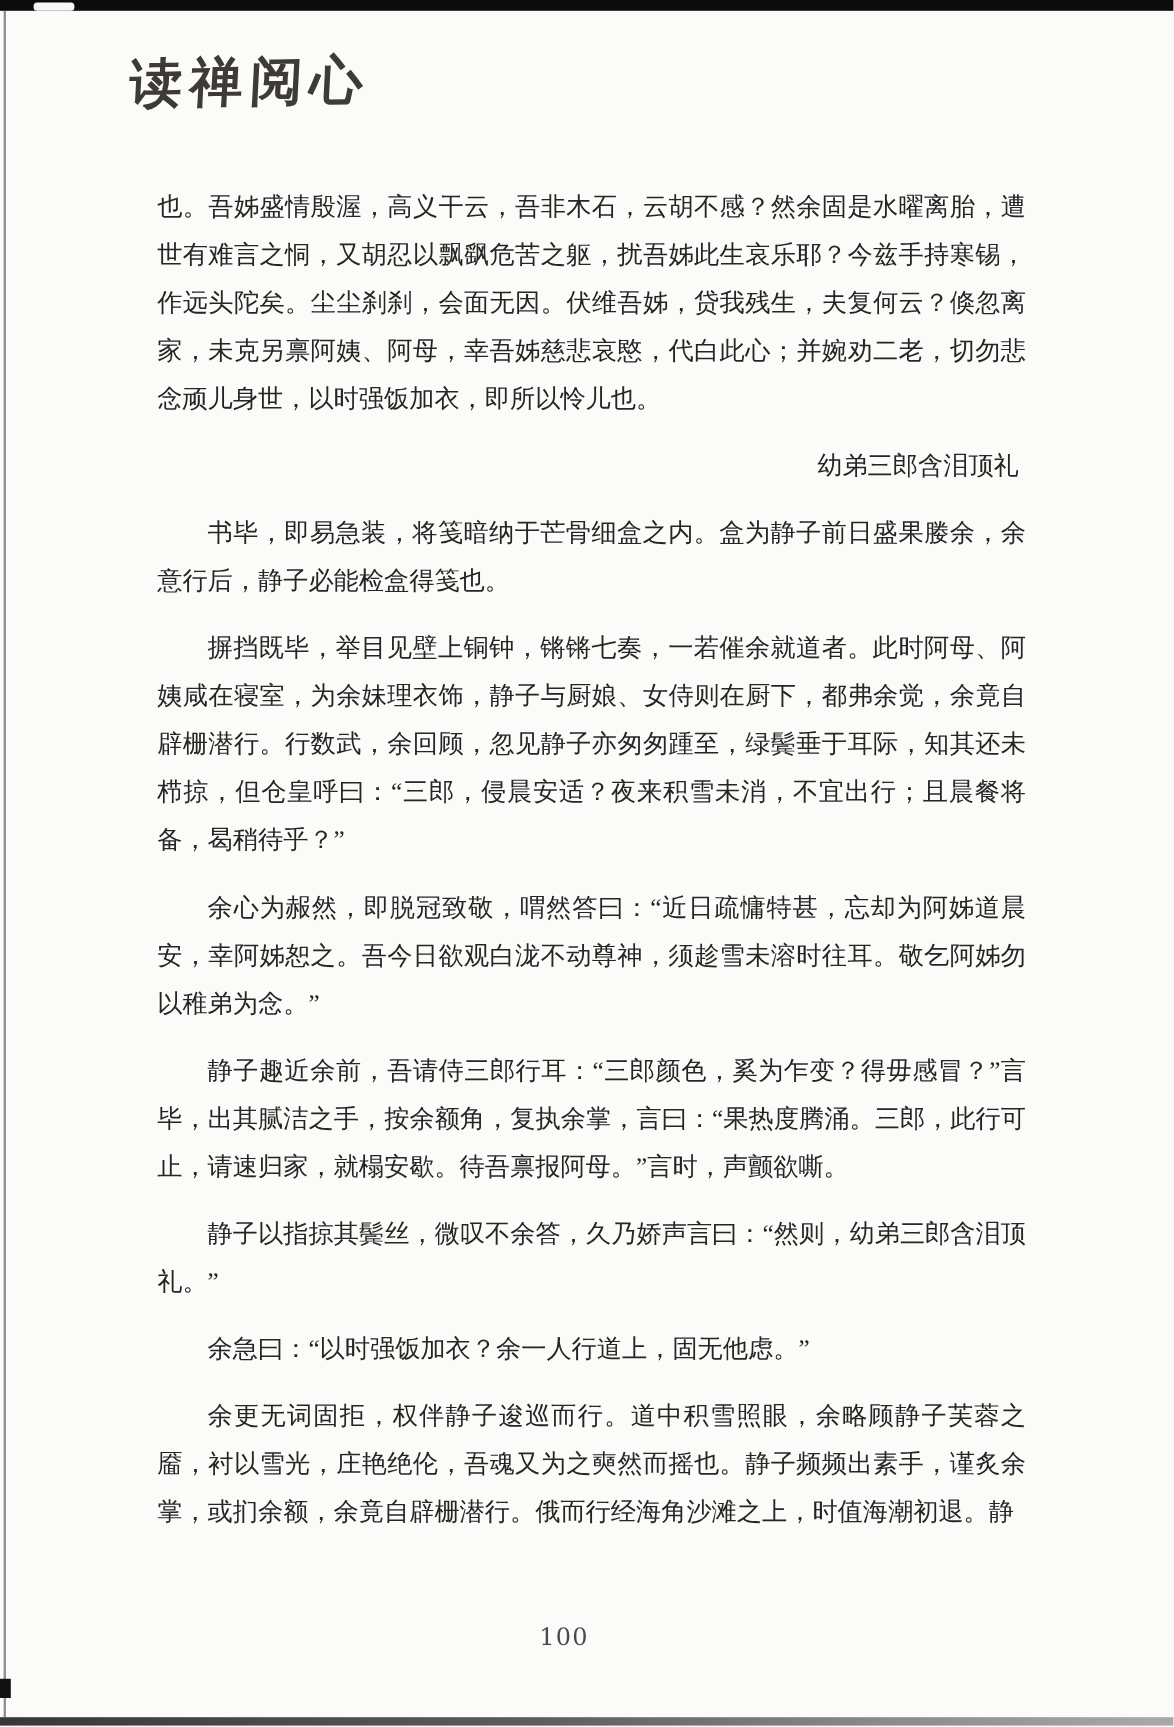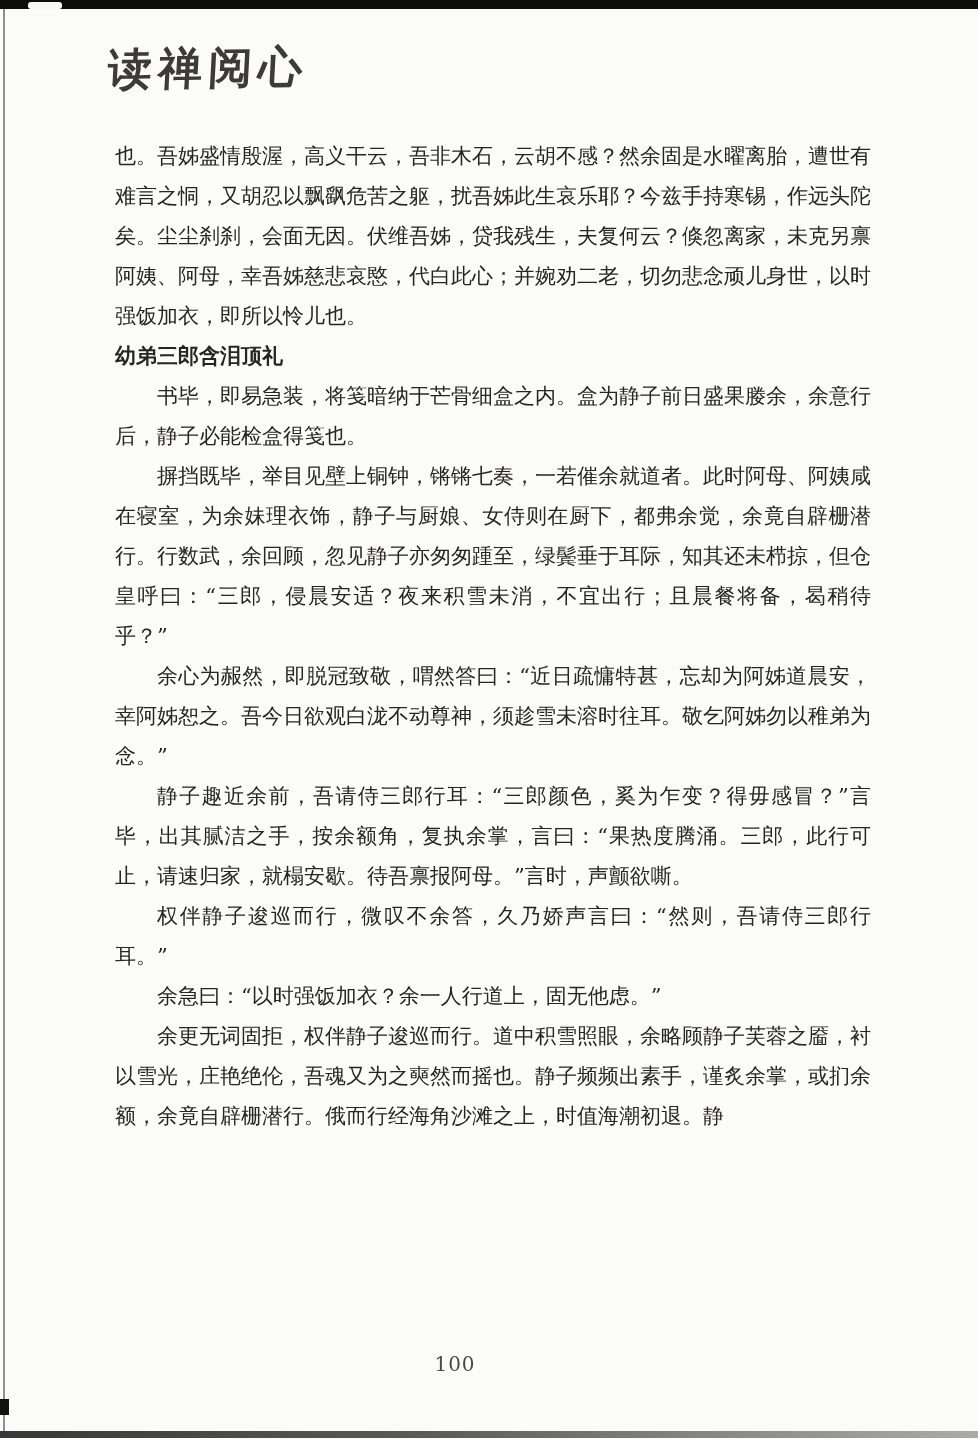--- a/index.html
+++ b/index.html
@@ -21,26 +21,26 @@
     font-size:44px;font-weight:bold;color:#3d3a38;
     letter-spacing:6px;transform:skewX(-4deg) rotate(-1deg);
     font-family:"DejaVu Serif",serif;
   }
   
   .page-body{
     position:absolute;left:115px;top:136px;width:756px;
     font-size:21px;line-height:40px;color:#262524;
     text-align:justify;text-justify:inter-ideograph;
   }
-  .page-body p{margin:0;padding:0;}
-  .page-body p.indent{text-indent:2em;}
-  .page-body p.right{text-align:left;text-indent:0;padding-right:6px;font-weight:bold;}
+  .page-body p{margin:16px;padding:0;}
+  .page-body p.indent{text-indent:2em;font-family:Liberation Serif, serif;}
+  .page-body p.right{text-align:right;text-indent:0;padding-right:6px;}
   
   .page-number{
-    position:absolute;left:1px;top:1352px;width:908px;
+    position:absolute;left:16px;top:1352px;width:908px;
     text-align:center;font-size:20px;color:#4a4a4a;letter-spacing:1px;
   }
 </style>
 </head>
 <body>
 
 <div class="top-bar">
   <div class="top-bar-notch"></div>
 </div>
 <div class="left-hairline"></div>
@@ -49,18 +49,18 @@
 
 <div class="logo">读禅阅心</div>
 
 <div class="page-body" id="page-body">
     <p>也。吾姊盛情殷渥，高义干云，吾非木石，云胡不感？然余固是水曜离胎，遭世有难言之恫，又胡忍以飘飖危苦之躯，扰吾姊此生哀乐耶？今兹手持寒锡，作远头陀矣。尘尘刹刹，会面无因。伏维吾姊，贷我残生，夫复何云？倏忽离家，未克另禀阿姨、阿母，幸吾姊慈悲哀愍，代白此心；并婉劝二老，切勿悲念顽儿身世，以时强饭加衣，即所以怜儿也。</p>
     <p class="right">幼弟三郎含泪顶礼</p>
     <p class="indent">书毕，即易急装，将笺暗纳于芒骨细盒之内。盒为静子前日盛果媵余，余意行后，静子必能检盒得笺也。</p>
     <p class="indent">摒挡既毕，举目见壁上铜钟，锵锵七奏，一若催余就道者。此时阿母、阿姨咸在寝室，为余妹理衣饰，静子与厨娘、女侍则在厨下，都弗余觉，余竟自辟栅潜行。行数武，余回顾，忽见静子亦匆匆踵至，绿鬓垂于耳际，知其还未栉掠，但仓皇呼曰：“三郎，侵晨安适？夜来积雪未消，不宜出行；且晨餐将备，曷稍待乎？”</p>
     <p class="indent">余心为赧然，即脱冠致敬，喟然答曰：“近日疏慵特甚，忘却为阿姊道晨安，幸阿姊恕之。吾今日欲观白泷不动尊神，须趁雪未溶时往耳。敬乞阿姊勿以稚弟为念。”</p>
     <p class="indent">静子趣近余前，吾请侍三郎行耳：“三郎颜色，奚为乍变？得毋感冒？”言毕，出其腻洁之手，按余额角，复执余掌，言曰：“果热度腾涌。三郎，此行可止，请速归家，就榻安歇。待吾禀报阿母。”言时，声颤欲嘶。</p>
-    <p class="indent">权伴静子逡巡而行，微叹不余答，久乃娇声言曰：“然则，吾请侍三郎行耳。”</p>
+    <p class="indent">静子以指掠其鬓丝，微叹不余答，久乃娇声言曰：“然则，幼弟三郎含泪顶礼。”</p>
     <p class="indent">余急曰：“以时强饭加衣？余一人行道上，固无他虑。”</p>
     <p class="indent">余更无词固拒，权伴静子逡巡而行。道中积雪照眼，余略顾静子芙蓉之靥，衬以雪光，庄艳绝伦，吾魂又为之奭然而摇也。静子频频出素手，谨炙余掌，或扪余额，余竟自辟栅潜行。俄而行经海角沙滩之上，时值海潮初退。静</p>
   </div>
 
 <div class="page-number">100</div>
 
 </body></html>

